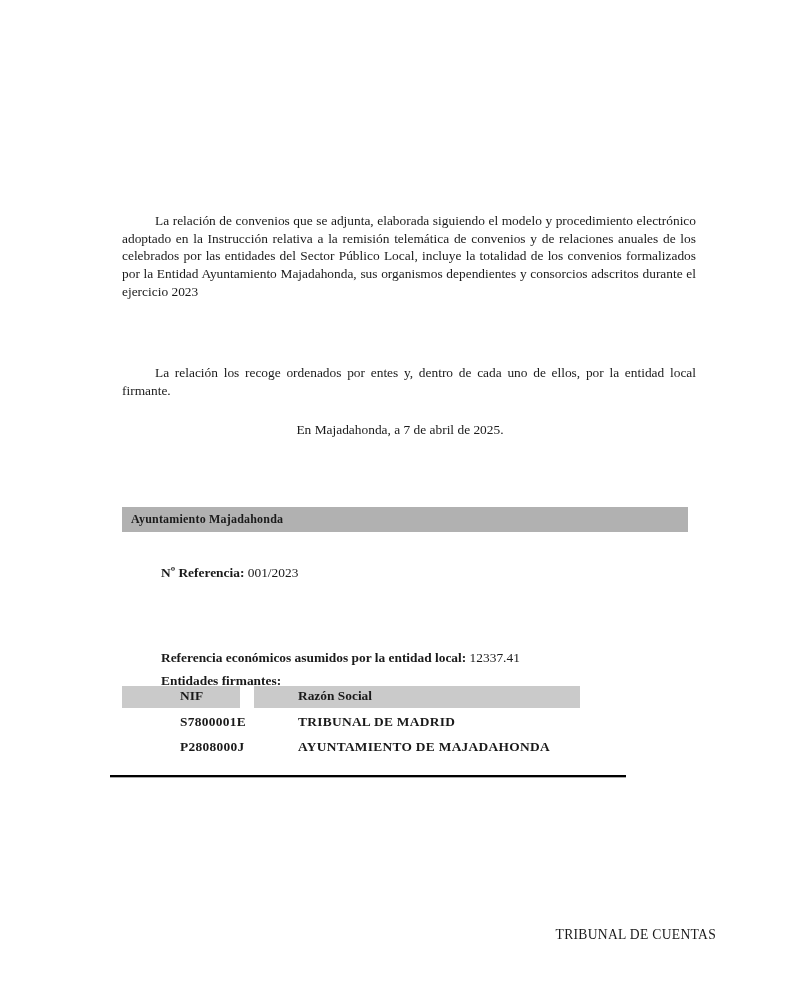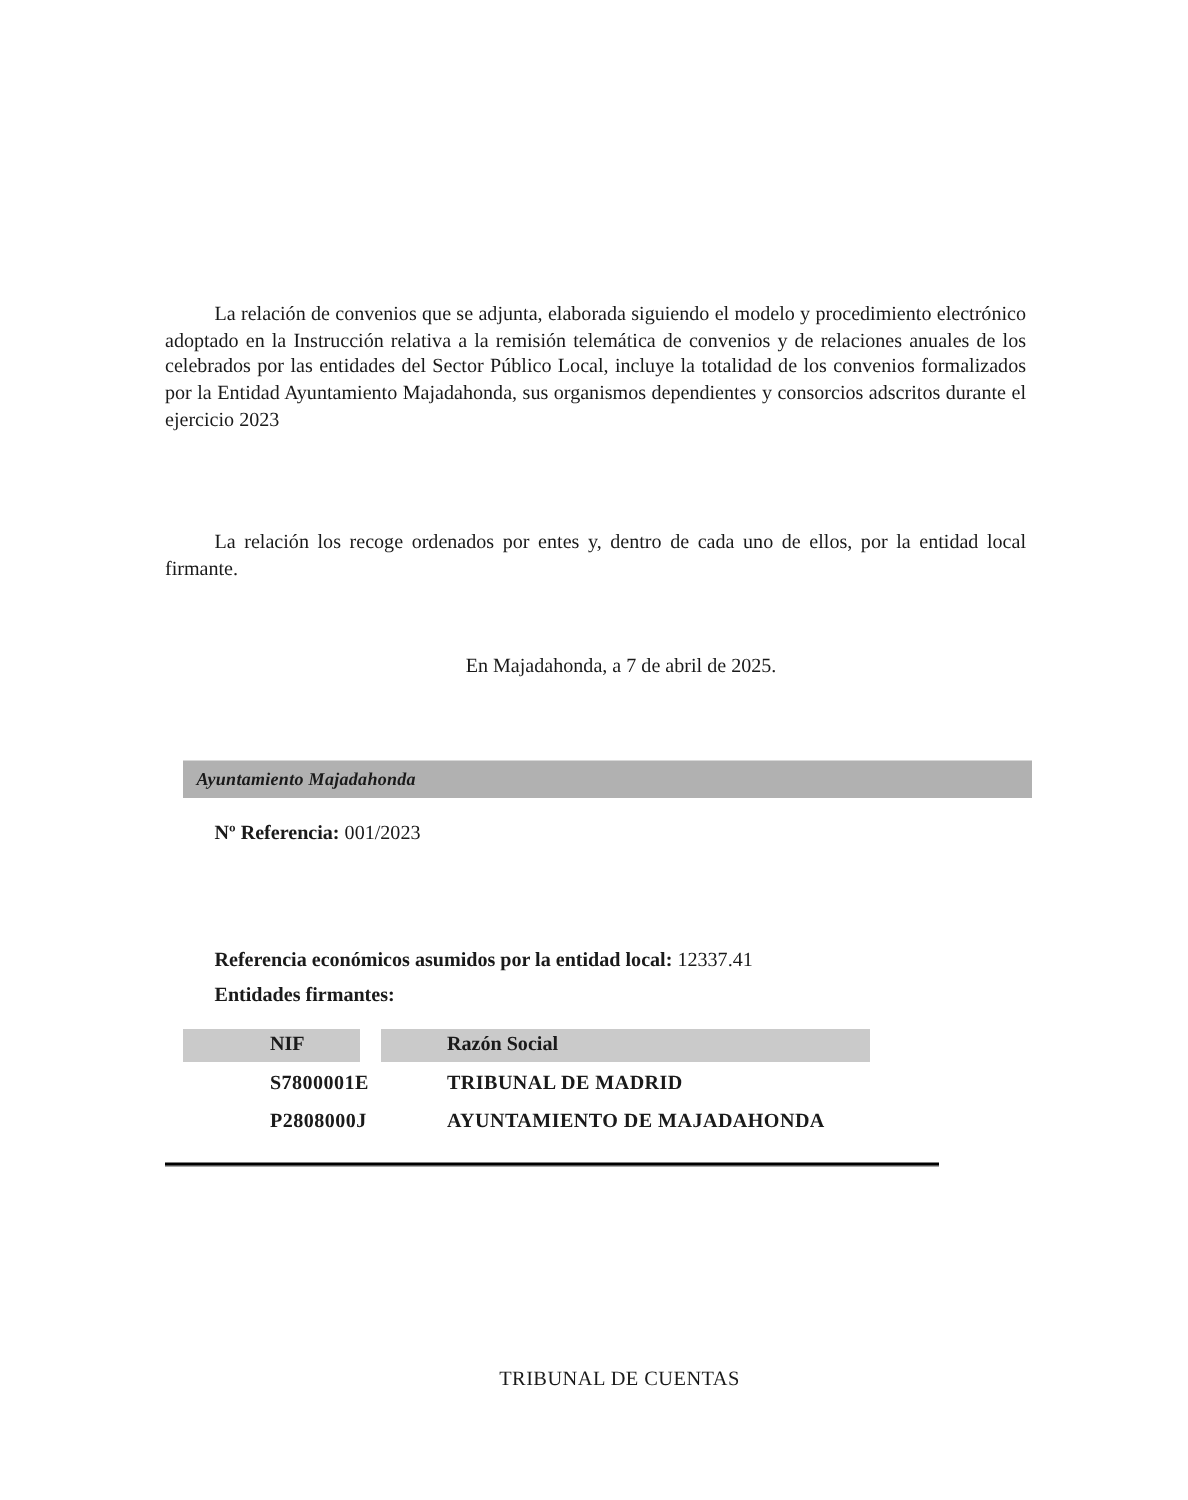--- a/index.html
+++ b/index.html
@@ -7,41 +7,41 @@
     position:relative;
     width:792px;height:1000px;
     background:#ffffff;
     font-family:"Liberation Serif","DejaVu Serif",serif;
     color:#1a1a1a;
     overflow:hidden;
   }
   .body-par{
     position:absolute;
     left:110px;width:574px;
-    margin:0;
+    margin:12px;
     font-size:13.4px;line-height:17.7px;
     text-align:justify;
     text-indent:33px;
   }
   .par-intro{top:200px;}
   .par-ordering{top:352px;}
   .dateline{
     position:absolute;top:418px;left:110px;width:574px;
-    margin:17px;font-size:13.4px;line-height:17.7px;text-align:center;
+    margin:3px;font-size:13.4px;line-height:17.7px;text-align:center;
   }
   .section-bar{
     position:absolute;top:507px;left:122px;width:566px;height:25px;
     display:flex;align-items:center;
     padding:0;box-sizing:border-box;
   }
   .section-bar .bar-text{
-    font-size:12px;font-weight:bold;padding-left:9px;letter-spacing:0.2px;font-style:italic;
+    font-size:12px;font-weight:bold;padding-left:9px;letter-spacing:0.2px;
   }
   .field{
-    position:absolute;left:110px;width:574px;margin:0;
+    position:absolute;left:110px;width:574px;margin:18px;
     font-size:13.4px;line-height:17.7px;text-align:justify;text-indent:33px;
   }
   .field-reference{top:546px;}
   .field-object{top:572px;}
   .field-commitments{top:631px;}
   .field-signatories{top:654px;}
   .lbl{font-weight:bold;}
   .sig-table{position:absolute;top:686px;left:122px;width:458px;font-size:13.4px;}
   .sig-head{position:relative;height:22px;}
   .sig-head .cell-bg1{position:absolute;left:0;top:0;width:118px;height:22px;}
@@ -50,21 +50,21 @@
   .sig-head .h2,.sig-row .c2{position:absolute;left:176px;}
   .sig-head .h1,.sig-head .h2{top:2px;font-weight:bold;}
   .sig-row{position:relative;height:25px;font-weight:bold;}
   .sig-row .c1,.sig-row .c2{top:6px;letter-spacing:0.3px;}
   .rule{
     position:absolute;top:775px;left:110px;width:516px;height:2px;
     background:#000;border-bottom:1px solid #aaaaaa;
   }
   .doc-footer{
     position:absolute;top:910px;left:126px;width:574px;
-    margin:0;font-size:13.6px;line-height:17.7px;text-align:center;
+    margin:16px;font-size:13.6px;line-height:17.7px;text-align:right;
     letter-spacing:0.3px;
   }
 </style>
 </head>
 <body>
 
 <div class="page" style="color: rgb(26, 26, 26);">
 
   <p class="body-par par-intro">La relación de convenios que se adjunta, elaborada siguiendo el modelo y procedimiento electrónico adoptado en la Instrucción relativa a la remisión telemática de convenios y de relaciones anuales de los celebrados por las entidades del Sector Público Local, incluye la totalidad de los convenios formalizados por la Entidad Ayuntamiento Majadahonda, sus organismos dependientes y consorcios adscritos durante el ejercicio 2023</p>
 

